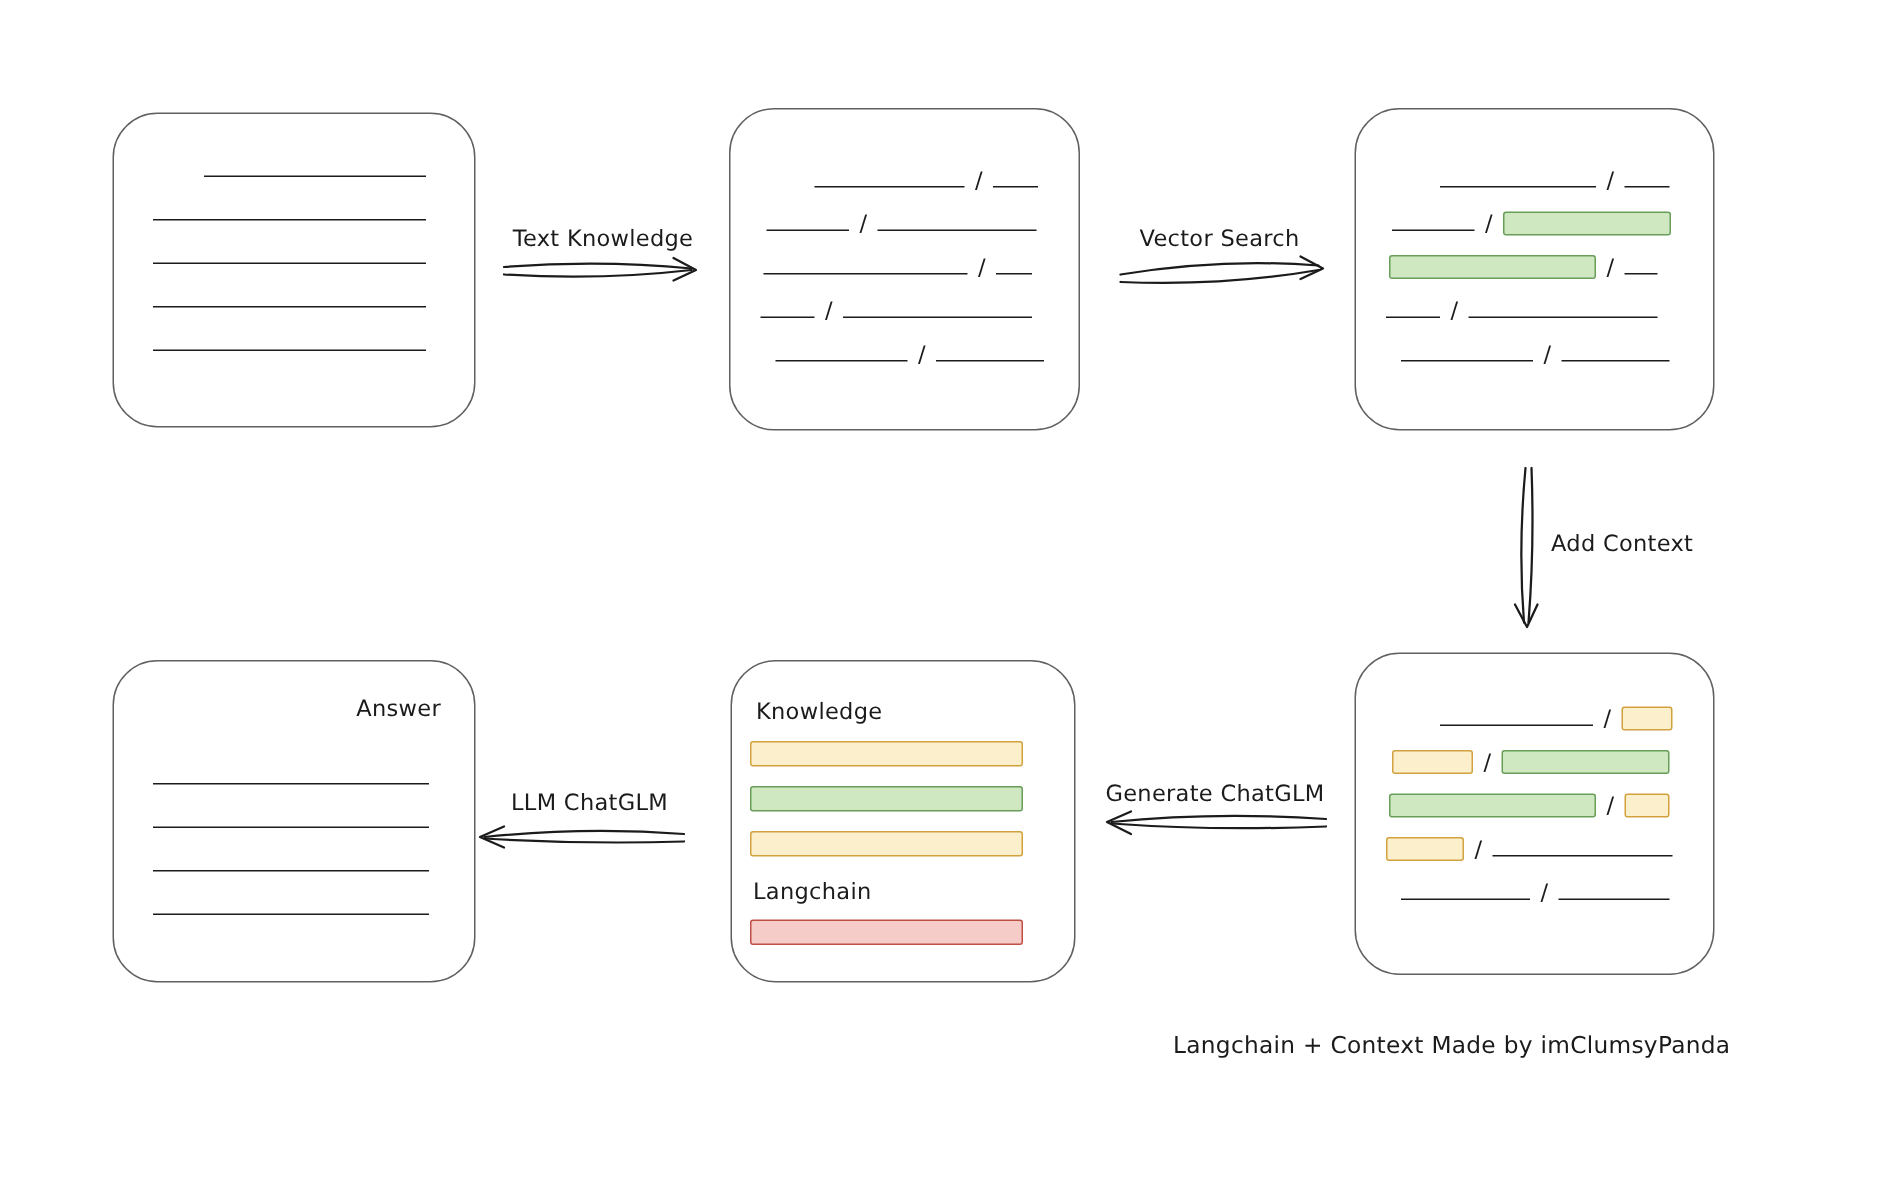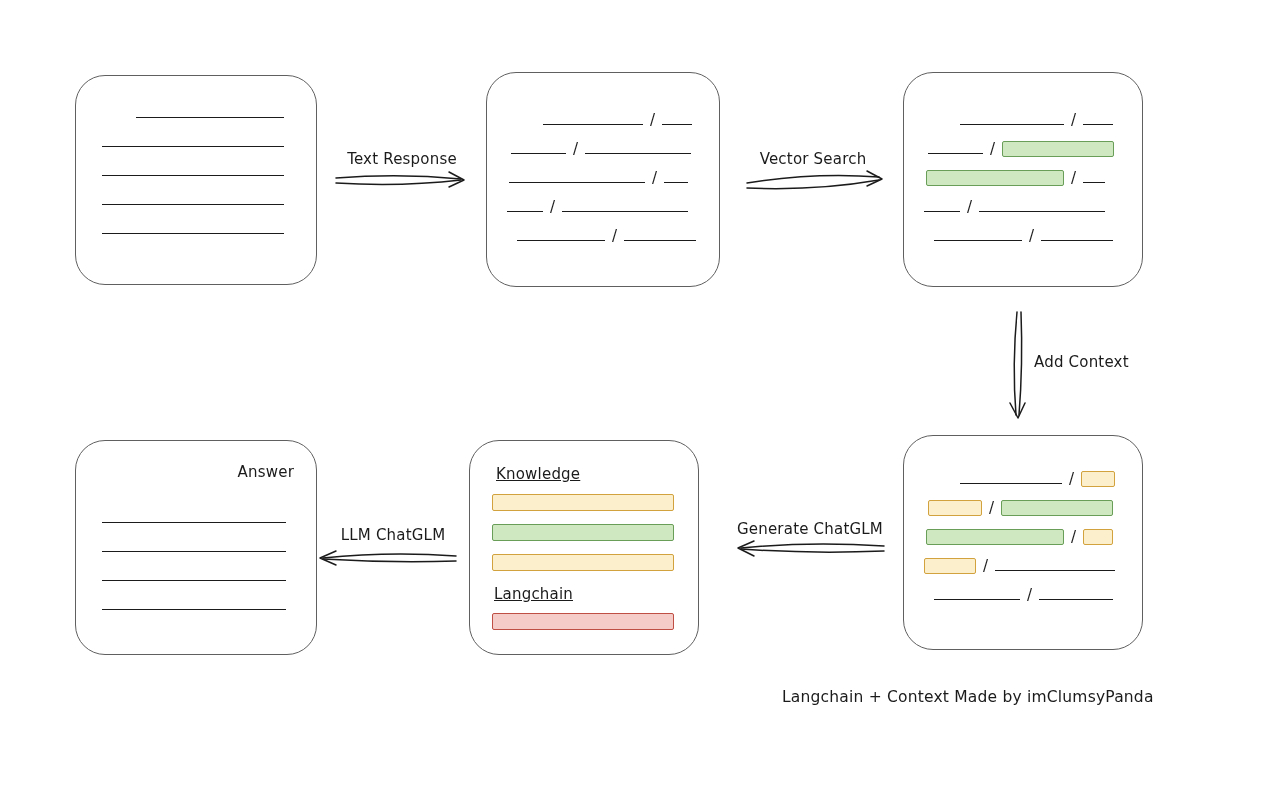--- a/index.html
+++ b/index.html
@@ -183,21 +183,21 @@
       <span class="slash">/</span>
       <span class="seg" style="width:120px;"></span>
     </div>
     <div class="chunk-row">
       <span class="seg" style="margin-left:12px; width:86px;"></span>
       <span class="slash">/</span>
       <span class="seg" style="width:74px;"></span>
     </div>
   </div>
 
-  <div class="box" style="left:469px; top:440px; width:230px; height:215px; padding:24px 22px 0;text-decoration:underline;">
+  <div class="box" style="left:487px; top:440px; width:230px; height:215px; padding:24px 12px 0;">
     <div class="box-title" style="margin-left:4px; margin-bottom:11px;">Knowledge</div>
     <div class="bar yellow" style="width:182px; margin-bottom:13px;"></div>
     <div class="bar green" style="width:182px; margin-bottom:13px;"></div>
     <div class="bar yellow" style="width:182px; margin-bottom:14px;"></div>
     <div class="box-title" style="margin-left:2px; margin-bottom:10px;">Langchain</div>
     <div class="bar red" style="width:182px;"></div>
   </div>
 
   <div class="box" style="left:75px; top:440px; width:242px; height:215px; padding:22px 22px 0;">
     <div class="box-title" style="margin-left:8px; margin-bottom:16px;text-align:right;">Answer</div>
@@ -208,21 +208,21 @@
       <span class="seg" style="margin-left:4px; width:184px;"></span>
     </div>
     <div class="chunk-row">
       <span class="seg" style="margin-left:4px; width:184px;"></span>
     </div>
     <div class="chunk-row">
       <span class="seg" style="margin-left:4px; width:184px;"></span>
     </div>
   </div>
 
-  <div class="arrow-label" style="left:338px; top:150px; width:128px;">Text Response</div>
+  <div class="arrow-label" style="left:338px; top:150px; width:128px;">Text Knowledge</div>
   <div class="arrow-label" style="left:744px; top:150px; width:138px;">Vector Search</div>
   <div class="arrow-label" style="left:1034px; top:353px; text-align:left;">Add Context</div>
   <div class="arrow-label" style="left:734px; top:520px; width:152px;">Generate ChatGLM</div>
   <div class="arrow-label" style="left:330px; top:526px; width:126px;">LLM ChatGLM</div>
 
   <div class="caption" style="left:782px; top:688px;">Langchain + Context Made by imClumsyPanda</div>
 
   <svg class="arrows" viewBox="0 0 1262 792" aria-hidden="true">
     <g>
       <path d="M336,178 Q400,173 461,179"></path>

